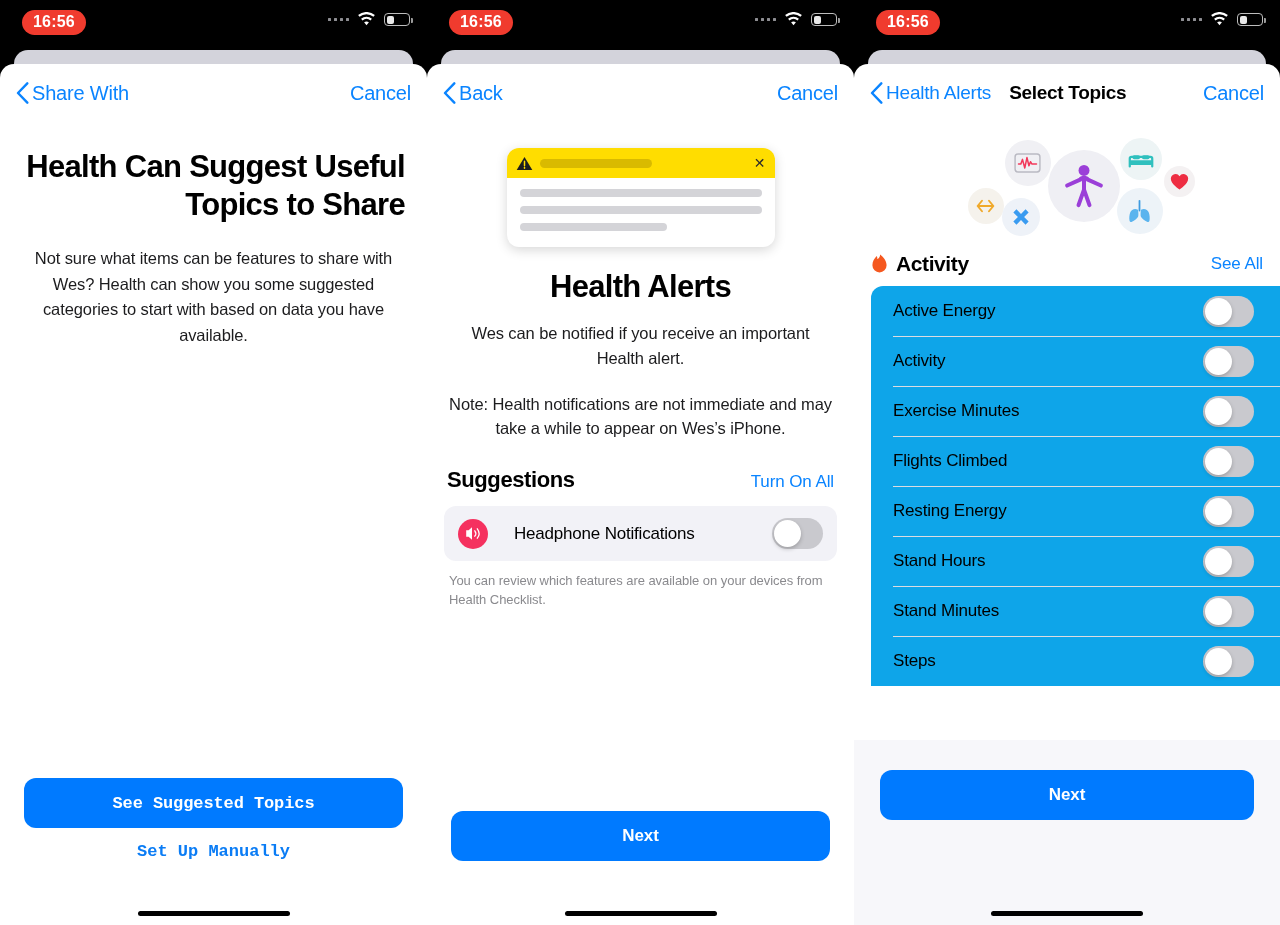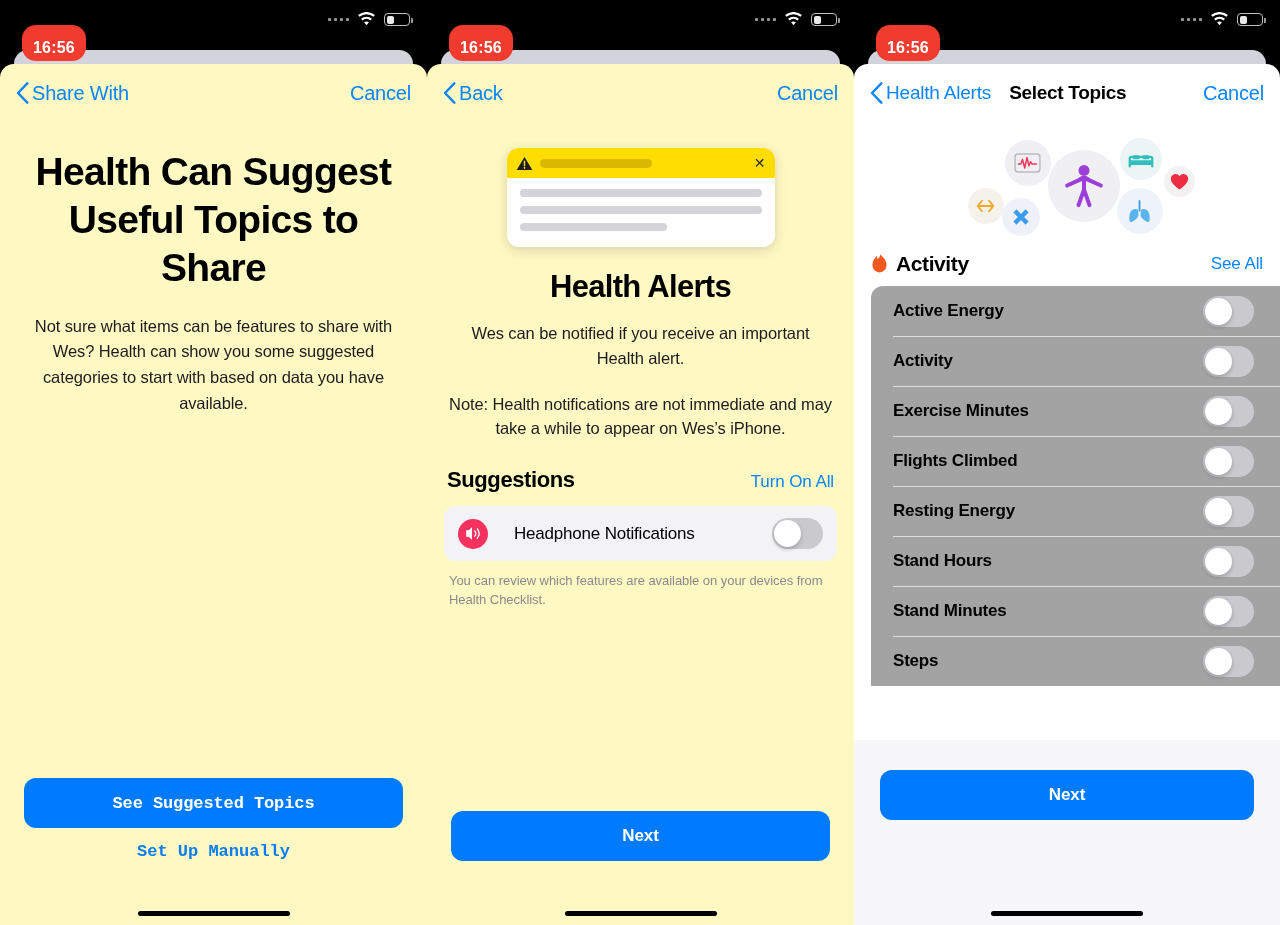--- a/index.html
+++ b/index.html
@@ -19,24 +19,24 @@
     flex:0 0 auto;
   }
   .screen.p3 { width:426px; }
 
   
   .statusbar {
     position:absolute; top:0; left:0; right:0; height:44px;
     z-index:40;
   }
   .time-pill {
-    position:absolute; left:22px; top:25px;
+    position:absolute; left:22px; top:10px;
     background:#F03B2E; color:#fff;
     font-size:16px; font-weight:600;
-    padding:14px 11px 4px; border-radius:14px;
+    padding:3px 11px 4px; border-radius:14px;
     letter-spacing:0.2px;
   }
   .status-right {
     position:absolute; right:17px; top:12px;
     display:flex; align-items:center; gap:8px;
   }
   .sig { display:flex; gap:2.5px; align-items:center; }
   .sig i { display:block; width:3.5px; height:3.5px; background:#8e8e93; border-radius:0.5px; }
   .wifi-ic { width:19px; height:15px; display:block; }
   .batt {
@@ -52,21 +52,21 @@
     width:7px; background:#e8e8e8; border-radius:2px; display:block;
   }
 
   
   .sheet-back {
     position:absolute; top:50px; left:14px; right:14px; height:40px;
     background:#d3d3db; border-radius:14px 14px 0 0; z-index:5;
   }
   .sheet {
     position:absolute; top:64px; left:0; right:0; bottom:0;
-    background:#fef9c3; border-radius:14px 14px 0 0; z-index:10;
+    background:#ffffff; border-radius:14px 14px 0 0; z-index:10;
     overflow:hidden;
   }
   .screen.p3 .sheet { background:#fff; }
 
   
   .navbar {
     position:relative; height:58px;
     display:flex; align-items:center;
     padding:0 16px;
   }
@@ -108,22 +108,22 @@
   .hc-bar1 { left:12px; bottom:24px; width:48px; }
   .hc-bar2 { left:12px; bottom:11px; width:30px; }
   .arrow-ic { width:34px; height:24px; display:block; }
   .avatar-circle {
     width:82px; height:82px; border-radius:50%;
     background:#8e8e93;
     display:flex; align-items:center; justify-content:center;
     color:#fff; font-size:31px; font-weight:600; letter-spacing:0.5px;
   }
   .h1-title {
-    margin:26px 22px 0; text-align:center;
-    font-size:39px; font-weight:700; line-height:1.23;
+    margin:26px 22px 0; text-align:right;
+    font-size:31px; font-weight:700; line-height:1.23;
     letter-spacing:-0.7px; color:#000;
   }
   .h1-body {
     margin:22px 22px 0; text-align:center;
     font-size:16.5px; line-height:1.55; color:#1c1c1e;
     letter-spacing:-0.1px;
   }
 
   
   .bottom-area {
@@ -215,24 +215,23 @@
     background:#F0F0F4;
     display:flex; align-items:center; justify-content:center;
   }
   .sec-head3 {
     display:flex; align-items:center; margin:18px 17px 0;
   }
   .flame-ic { width:17px; height:21px; display:block; margin-right:8px; }
   .sec-title3 { font-size:21px; font-weight:700; letter-spacing:-0.4px; color:#000; }
   .sec-action3 { margin-left:auto; font-size:17px; color:#0a84ff; letter-spacing:-0.1px; }
   .topics-card {
-    margin:10px 0 0 17px; background:#a3a3a3;
+    margin:10px 0 0 17px; background:#0ea5e9;
     border-radius:12px 0 0 0;
     overflow:hidden;
-    font-weight:bold;
   }
   .topic-row {
     display:flex; align-items:center;
     height:50px; padding:0 14px 0 22px;
     position:relative;
   }
   .topic-row + .topic-row::before {
     content:""; position:absolute; left:22px; right:0; top:0;
     height:1px; background:#dcdce1;
   }

